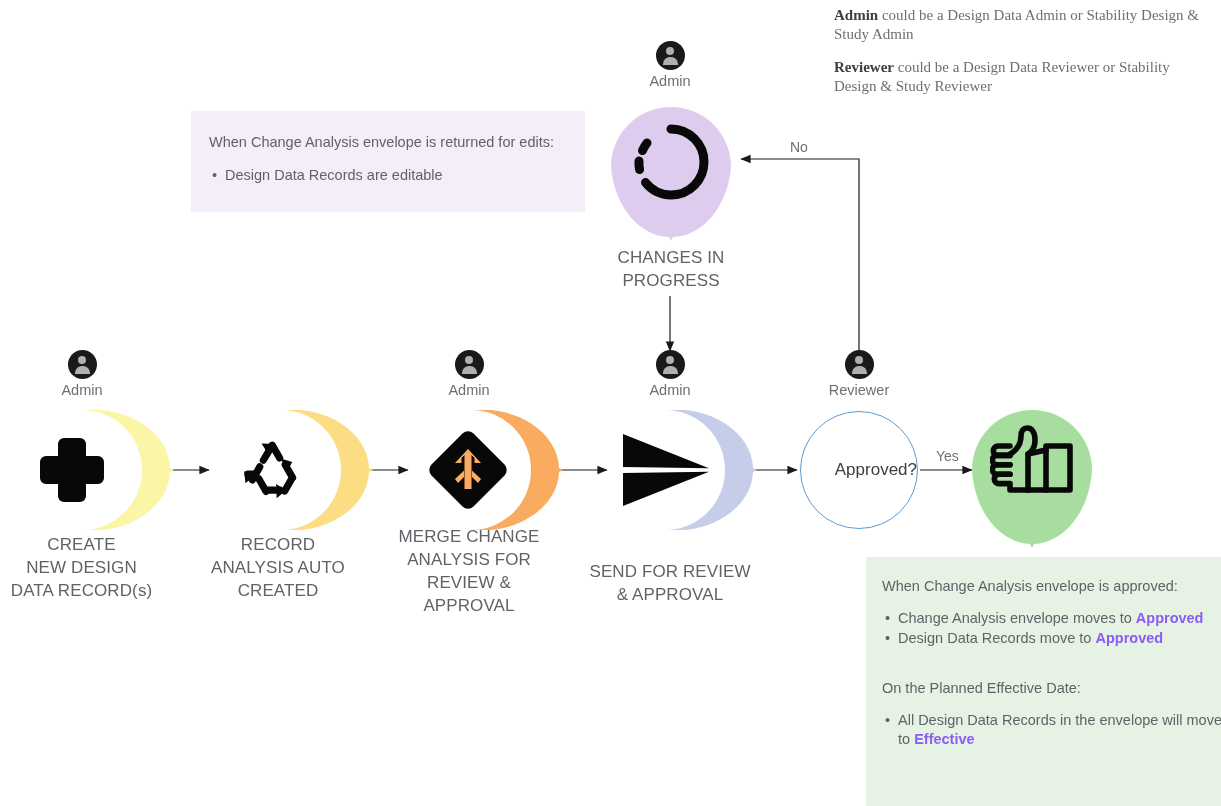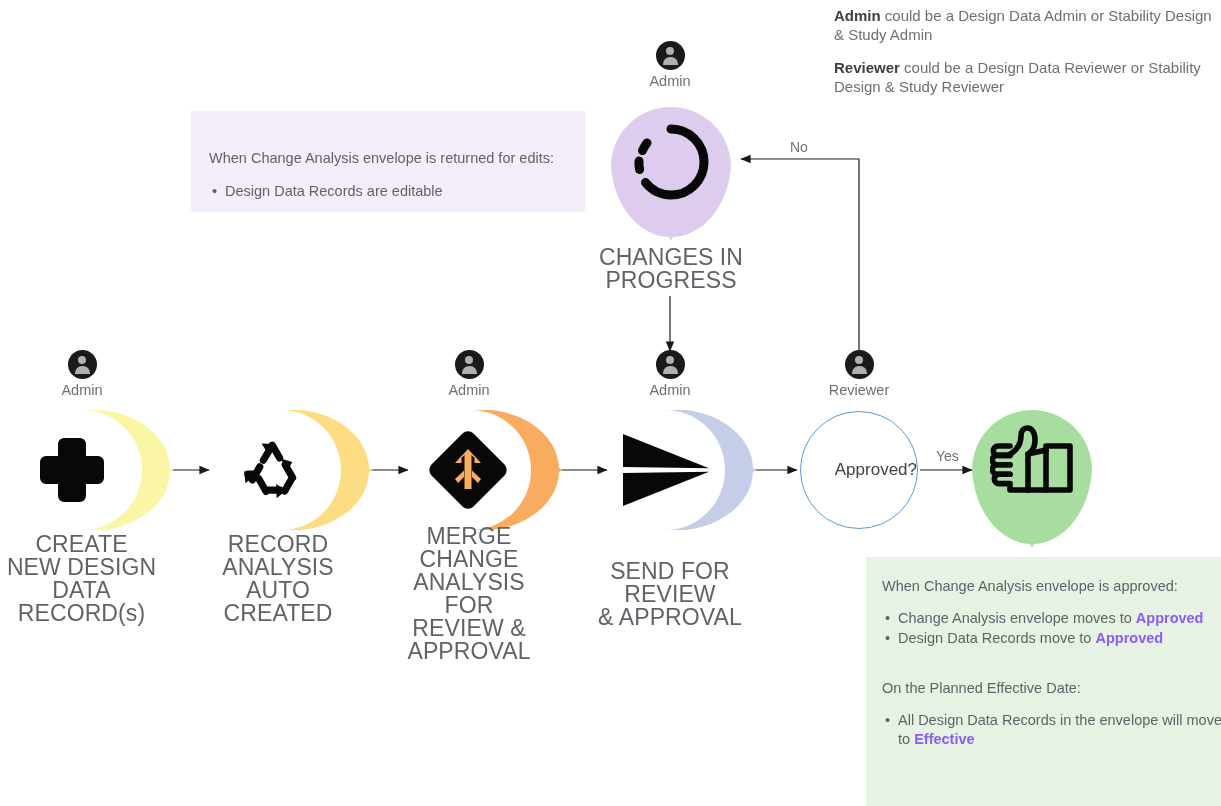--- a/index.html
+++ b/index.html
@@ -16,21 +16,21 @@
   }
 
   
   .abs { position: absolute; }
 
   
   #legend {
     left: 834px; top: 6px; width: 380px;
     font-size: 15px; line-height: 19px; color: #6b7075;
   }
-  #legend p { margin: 0 0 14px 0; }
+  #legend p { margin: 0 0 14px 0; font-family: Liberation Serif, serif; }
   #legend b { color: #3c4043; font-weight: bold; }
 
   
   .note {
     font-size: 14.5px;
     line-height: 19px;
     color: #5f6368;
   }
   .note b { color: #8b5cf6; font-weight: bold; }
   .note ul { margin: 0; padding: 0 0 0 16px; list-style: none; }
@@ -38,21 +38,21 @@
   .note li:before {
     content: "\2022";
     position: absolute; left: -13px; top: 0;
     color: #5f6368;
   }
   .note p { margin: 0; }
 
   #note-edits {
     left: 191px; top: 111px; width: 394px; height: 101px;
     background: #f4eefa;
-    padding: 38px 18px 0 18px;
+    padding: 22px 18px 0 18px;
   }
   #note-edits .hdr { margin-bottom: 14px; }
 
   #note-approved {
     left: 866px; top: 557px; width: 375px; height: 249px;
     background: #e6f2e3;
     padding: 20px 16px 0 16px;
   }
   #note-approved .hdr { margin-bottom: 13px; }
   #note-approved .spacer { height: 30px; }
@@ -87,21 +87,21 @@
     position: absolute; left: 0; top: 0;
     width: 100%; height: 100%;
     display: flex; align-items: center; justify-content: center;
   }
   .pin-right .ico { justify-content: flex-start; padding-left: 14px; }
   .pin-down  .ico { align-items: flex-start; padding-top: 14px; }
 
   .node-caption {
     position: absolute;
     text-align: center;
-    font-size: 23px;
+    font-size: 17px;
     line-height: 23px;
     color: #5f6368;
     letter-spacing: 0.1px;
   }
 
   
   #decision {
     left: 800px; top: 411px;
     width: 118px; height: 118px;
     border: 1.4px solid #5b9bd5;

